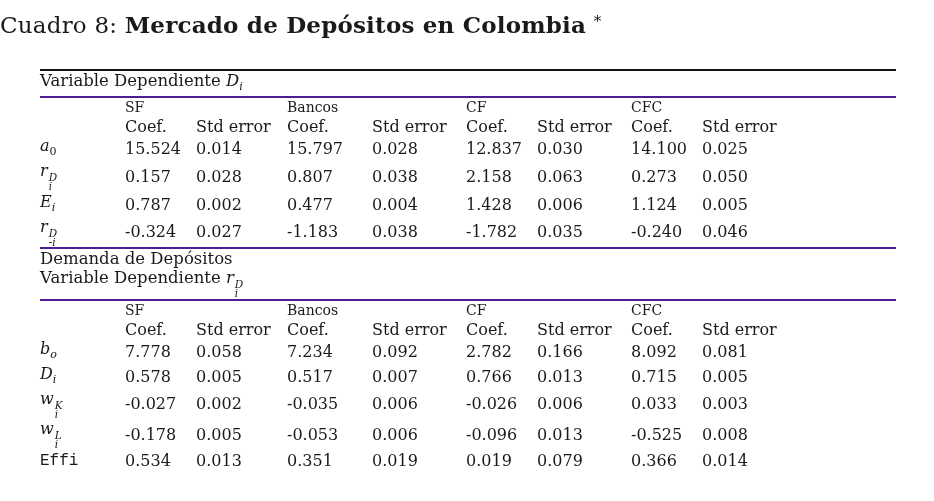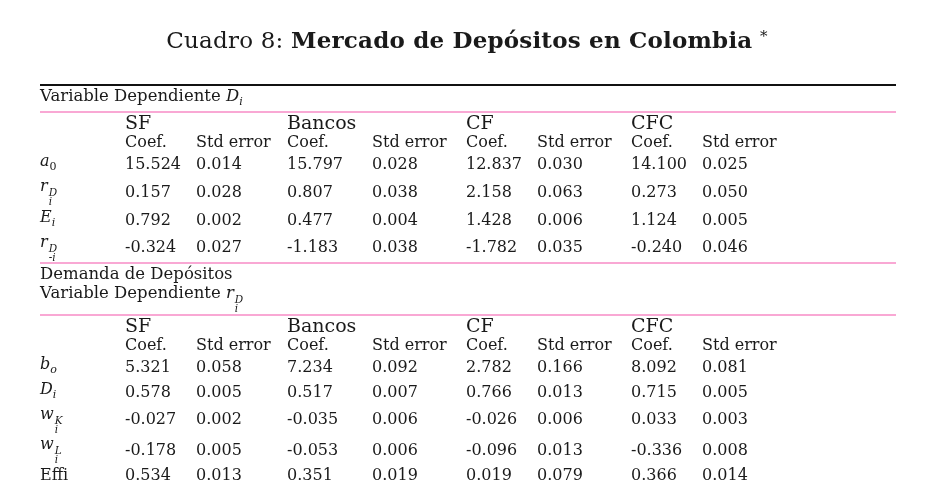--- a/index.html
+++ b/index.html
@@ -6,22 +6,22 @@
     margin: 0; padding: 0;
     width: 934px; height: 501px;
     background: #ffffff;
     overflow: hidden;
     font-family: "DejaVu Serif", "Liberation Serif", serif;
     color: #1a1a1a;
   }
   .page { width: 934px; height: 501px; position: relative; }
 
   .title {
-    text-align: center;
-    margin-top: 26px;
+    text-align: left;
+    margin-top: 11px;
     font-size: 23px;
     letter-spacing: 0.2px;
     white-space: nowrap;
   }
   .title .bold { font-weight: bold; }
   .title sup { font-size: 15px; vertical-align: 7px; }
 
   .tablewrap { margin: 31px 0 0 40px; }
 
   table.results {
@@ -34,28 +34,28 @@
   table.results td, table.results th {
     padding: 0;
     height: 19px;
     line-height: 19px;
     text-align: left;
     font-weight: normal;
     vertical-align: middle;
     overflow: visible;
     white-space: nowrap;
   }
-  tr.rule-below td, tr.rule-below th { border-bottom: 2px solid #f9a8d4; margin-left: 29px; }
+  tr.rule-below td, tr.rule-below th { border-bottom: 2px solid #4c1d95; margin-left: 29px; }
   td.section { padding-left: 13px; font-weight: bold; font-size: 16.5px; }
   td.rowlabel { padding-left: 13px; }
-  th.group { font-weight: bold; font-size: 19px; }
+  th.group { font-weight: bold; font-size: 14px; }
 
   
   .mvar .base { font-style: italic; }
-  .mvar.roman .base { font-style: normal; }
+  .mvar.roman .base { font-style: normal; font-family: Liberation Mono, monospace; }
   .subsc { font-size: 11px; font-style: italic; vertical-align: -4px; }
   .subsc.num { font-style: normal; }
   .stack {
     display: inline-flex;
     flex-direction: column;
     justify-content: center;
     height: 19px;
     line-height: 9px;
     font-size: 10.5px;
     font-style: italic;
@@ -130,21 +130,21 @@
             <td>0.028</td>
             <td>0.807</td>
             <td>0.038</td>
             <td>2.158</td>
             <td>0.063</td>
             <td>0.273</td>
             <td>0.050</td>
           </tr>
           <tr>
             <td class="rowlabel"><span class="mvar"><span class="base">E</span><span class="subsc">i</span></span></td>
-            <td>0.792</td>
+            <td>0.787</td>
             <td>0.002</td>
             <td>0.477</td>
             <td>0.004</td>
             <td>1.428</td>
             <td>0.006</td>
             <td>1.124</td>
             <td>0.005</td>
           </tr>
           <tr class="rule-below">
             <td class="rowlabel"><span class="mvar"><span class="base">r</span><span class="stack">
@@ -182,21 +182,21 @@
             <td>Std error</td>
             <td>Coef.</td>
             <td>Std error</td>
             <td>Coef.</td>
             <td>Std error</td>
             <td>Coef.</td>
             <td>Std error</td>
           </tr>
           <tr>
             <td class="rowlabel"><span class="mvar"><span class="base">b</span><span class="subsc">o</span></span></td>
-            <td>5.321</td>
+            <td>7.778</td>
             <td>0.058</td>
             <td>7.234</td>
             <td>0.092</td>
             <td>2.782</td>
             <td>0.166</td>
             <td>8.092</td>
             <td>0.081</td>
           </tr>
           <tr>
             <td class="rowlabel"><span class="mvar"><span class="base">D</span><span class="subsc">i</span></span></td>
@@ -227,21 +227,21 @@
             <td class="rowlabel"><span class="mvar"><span class="base">w</span><span class="stack">
                   <span class="ss">L</span>
                   <span class="ss">i</span>
                 </span></span></td>
             <td>-0.178</td>
             <td>0.005</td>
             <td>-0.053</td>
             <td>0.006</td>
             <td>-0.096</td>
             <td>0.013</td>
-            <td>-0.336</td>
+            <td>-0.525</td>
             <td>0.008</td>
           </tr>
           <tr>
             <td class="rowlabel"><span class="mvar roman"><span class="base">Effi</span></span></td>
             <td>0.534</td>
             <td>0.013</td>
             <td>0.351</td>
             <td>0.019</td>
             <td>0.019</td>
             <td>0.079</td>

